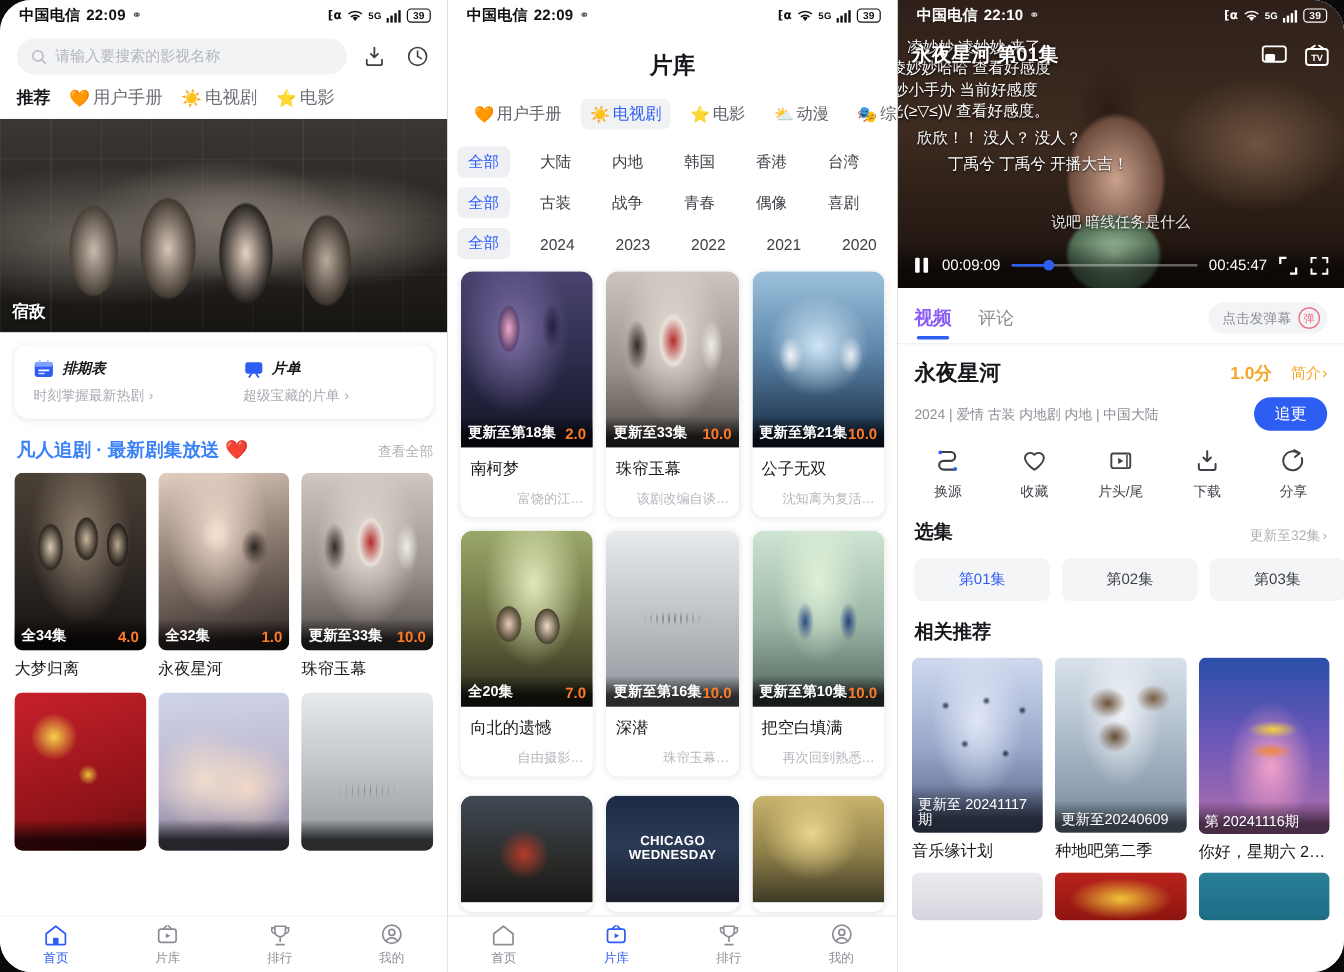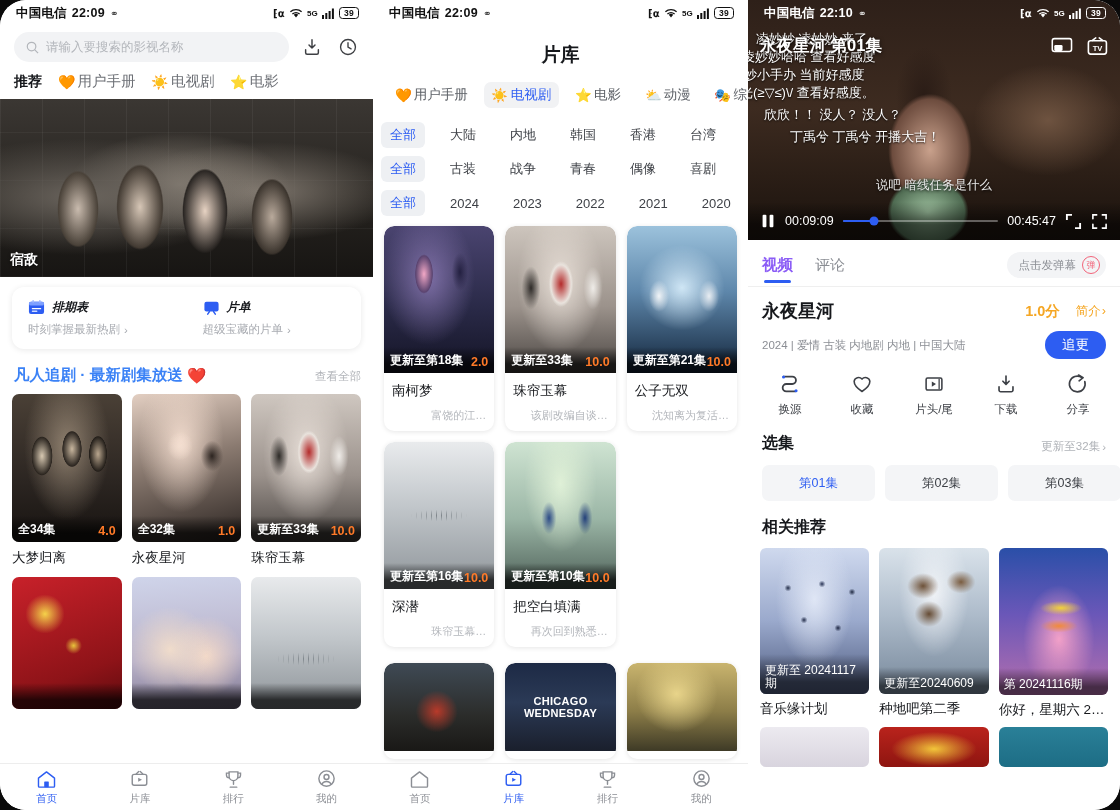--- a/index.html
+++ b/index.html
@@ -507,20 +507,32 @@
             <div class="art" style="background:radial-gradient(ellipse 14px 22px at 32px 70px,#f1f4f7 0%,transparent 72%),radial-gradient(ellipse 14px 22px at 82px 70px,#e8edf2 0%,transparent 72%);"></div>
             <div class="pbadge">
                 <span>更新至第21集</span>
                 <span class="prate">10.0</span>
               </div>
           </div>
           <div class="mtitle">公子无双</div>
           <div class="mdesc">沈知离为复活…</div>
         </div>
 
+        <div class="mcard">
+          <div class="poster">
+            <div class="art" style="background:radial-gradient(ellipse at 55% 30%, #dfe8b9 0%, transparent 48%), linear-gradient(180deg,#9aa86a 0%,#6b6f41 50%,#2a2a1c 100%);"></div>
+            <div class="art" style="background:radial-gradient(ellipse 14px 20px at 40px 78px,#e9cbb6 0%,#4b4530 72%,transparent 76%),radial-gradient(ellipse 14px 20px at 72px 80px,#f0d9c6 0%,#4a4530 72%,transparent 76%);"></div>
+            <div class="pbadge">
+                <span>全20集</span>
+                <span class="prate">7.0</span>
+              </div>
+          </div>
+          <div class="mtitle">向北的遗憾</div>
+          <div class="mdesc">自由摄影…</div>
+        </div>
 
         <div class="mcard">
           <div class="poster">
             <div class="art" style="background:linear-gradient(180deg,#e9ebed 0%,#c3c8cc 42%,#8e9499 100%);"></div>
             <div class="art" style="background:repeating-linear-gradient(90deg, transparent 0 2px, rgba(55,65,73,.5) 2px 3px, transparent 3px 5px); mask-image:radial-gradient(ellipse 40px 8px at 50% 50%, #000 0%, transparent 72%); -webkit-mask-image:radial-gradient(ellipse 40px 8px at 50% 50%, #000 0%, transparent 72%);"></div>
             <div class="pbadge">
                 <span>更新至第16集</span>
                 <span class="prate">10.0</span>
               </div>
           </div>

